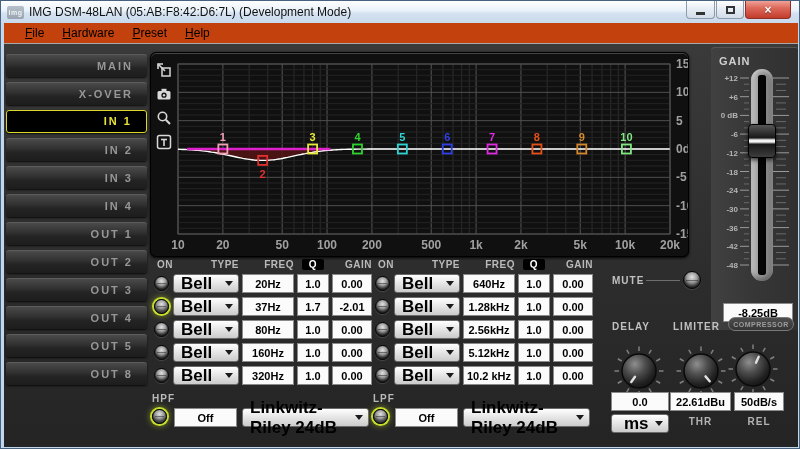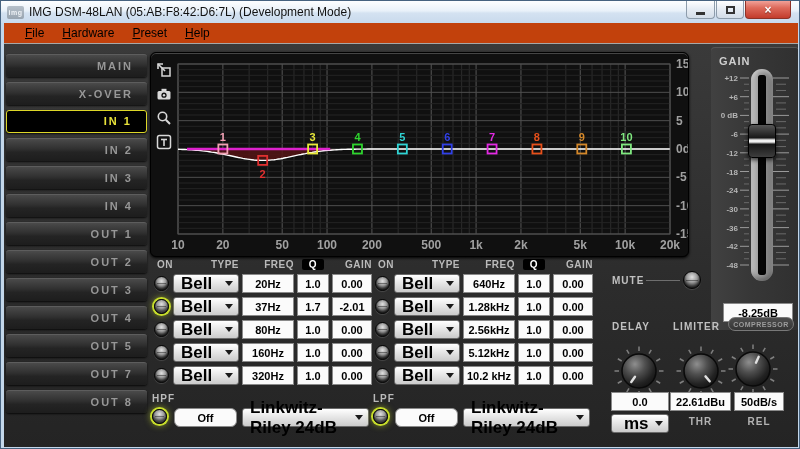--- a/index.html
+++ b/index.html
@@ -54,21 +54,21 @@
   .cell-on{width:24px;display:flex;justify-content:center;}
   .cell-type{width:66px;margin-right:3px;} .cell-freq{width:52px;margin-right:3px;} .cell-q{width:32px;margin-right:3px;} .cell-gain{width:40px;}
   .onknob{position:relative;width:15px;height:15px;border-radius:50%;border:1px solid #060606;background:radial-gradient(circle at 50% 32%,#e2e2e2,#9c9c9c 38%,#4c4c4c 62%,#222 88%);box-shadow:0 1px 1px rgba(255,255,255,.15), inset 0 -1px 2px rgba(0,0,0,.6);cursor:pointer;}
   .onknob::after{content:"";position:absolute;left:2px;right:2px;top:6px;height:1px;background:rgba(0,0,0,.4);}
   .onknob.active{box-shadow:0 0 0 2px #c6dc2b,0 0 6px 2px rgba(198,220,43,.55);}
   
   .filt-group{position:absolute;top:349px;width:221px;height:44px;}
   .filt-group.hpf{left:145px;} .filt-group.lpf{left:366px;}
   .filt-label{position:absolute;left:3px;top:0;font-size:10px;font-weight:bold;color:#bababa;letter-spacing:1px;}
   .filt-knob{position:absolute;left:3px;top:16px;}
-  .filt-off{position:absolute;left:25px;top:15px;width:63px;border-radius:6px;}
+  .filt-off{position:absolute;left:25px;top:15px;width:63px;}
   .filt-dd{position:absolute;left:93px;top:15px;width:127px;}
   
   .mute-group{position:absolute;left:608px;top:227px;width:110px;height:22px;}
   .mute-label{position:absolute;left:0;top:4px;font-size:10px;font-weight:bold;color:#c0c0c0;letter-spacing:1px;}
   .mute-line{position:absolute;left:34px;top:9px;width:34px;height:1px;background:#6e6e6e;}
   .mute-knob{position:absolute;left:71px;top:0;width:18px;height:18px;}
   .mute-knob::after{top:8px;}
   .proc-label{position:absolute;font-size:10px;font-weight:bold;color:#c0c0c0;letter-spacing:1px;}
   .lbl-delay{left:608px;top:277px;} .lbl-limiter{left:669px;top:277px;}
   .comp-badge{position:absolute;left:724px;top:273px;width:66px;height:14px;border:1px solid #787878;border-radius:7px;background:linear-gradient(#4d4d4d,#353535);color:#9d9d9d;font-size:7px;font-weight:bold;letter-spacing:.5px;display:flex;align-items:center;justify-content:center;cursor:pointer;}
@@ -116,21 +116,20 @@
       <div class="side-btn">X-OVER</div>
       <div class="side-btn selected">IN 1</div>
       <div class="side-btn">IN 2</div>
       <div class="side-btn">IN 3</div>
       <div class="side-btn">IN 4</div>
       <div class="side-btn">OUT 1</div>
       <div class="side-btn">OUT 2</div>
       <div class="side-btn">OUT 3</div>
       <div class="side-btn">OUT 4</div>
       <div class="side-btn">OUT 5</div>
-      <div class="side-btn">OUT 7</div>
       <div class="side-btn">OUT 8</div>
     </div>
 
     <div class="graph-panel">
       <svg id="plot" width="537" height="203" style="position:absolute;left:0;top:0;">
           <line x1="27" y1="11" x2="27" y2="181" stroke="#575757" stroke-width="1"></line>
           <line x1="71.86683188617559" y1="11" x2="71.86683188617559" y2="181" stroke="#575757" stroke-width="1"></line>
           <line x1="98.11224606574855" y1="11" x2="98.11224606574855" y2="181" stroke="#2c2c2c" stroke-width="1"></line>
           <line x1="116.73366377235116" y1="11" x2="116.73366377235116" y2="181" stroke="#2c2c2c" stroke-width="1"></line>
           <line x1="131.17755748509921" y1="11" x2="131.17755748509921" y2="181" stroke="#575757" stroke-width="1"></line>

